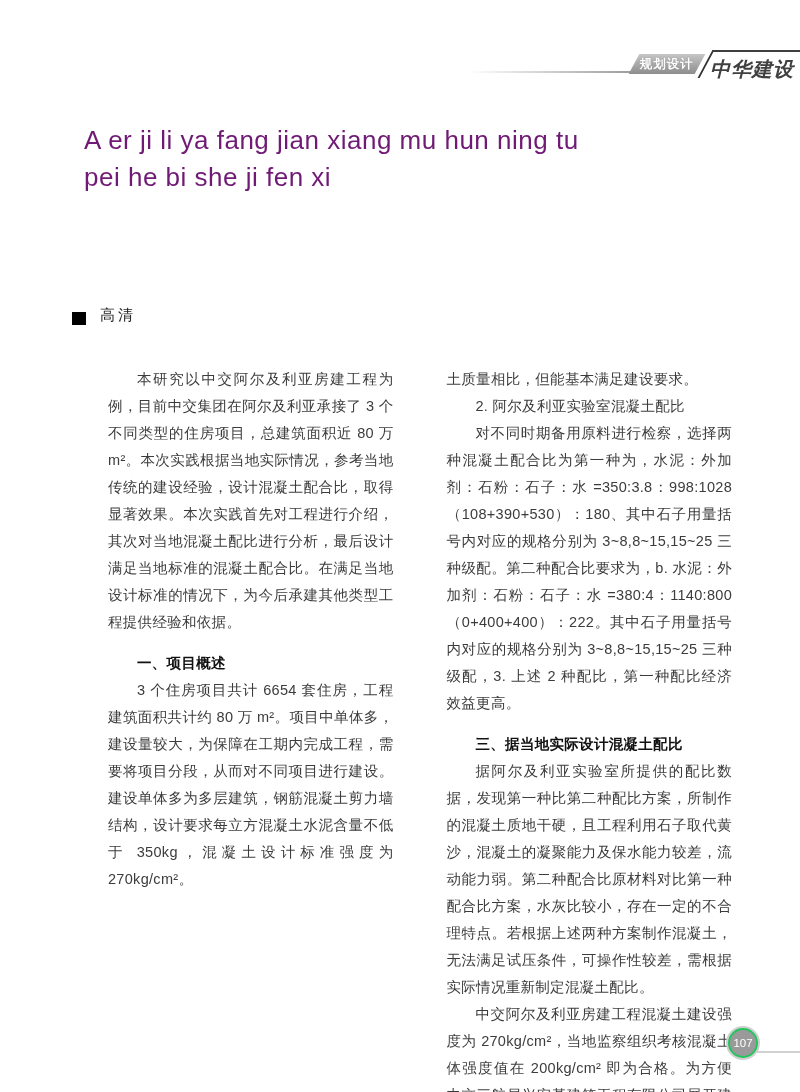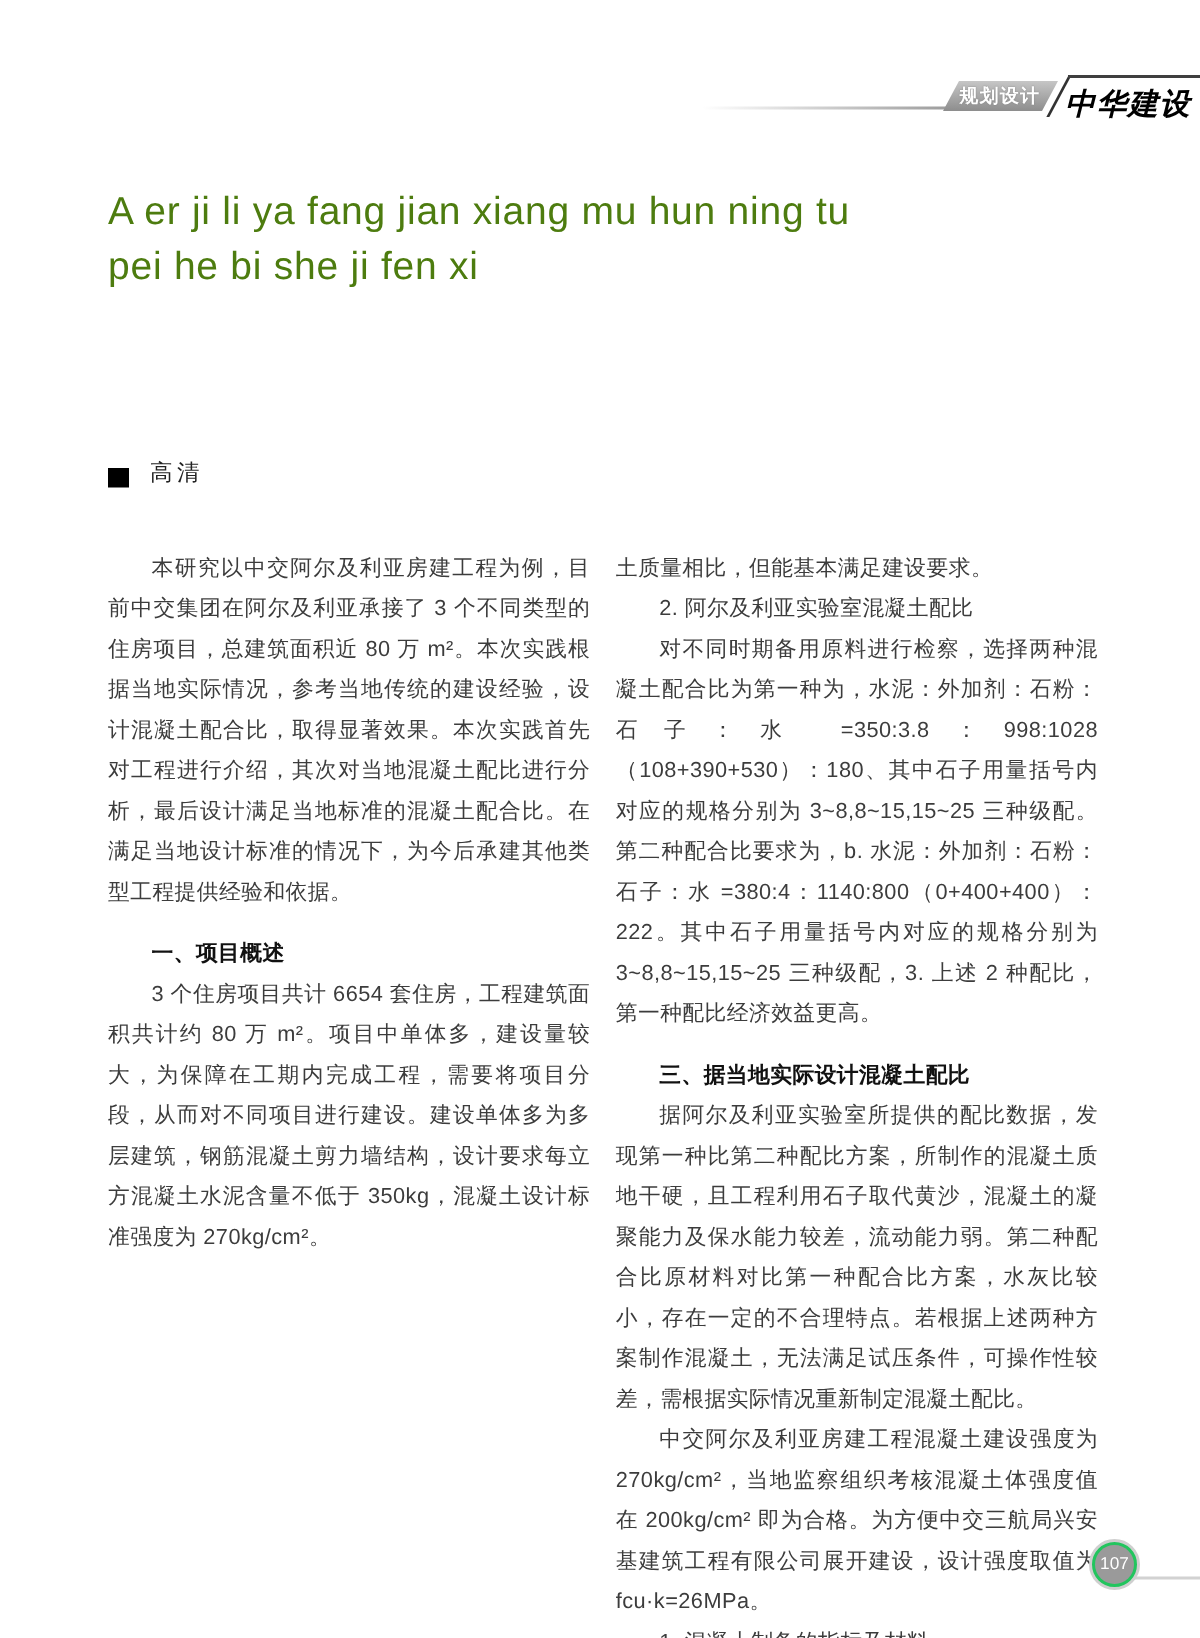--- a/index.html
+++ b/index.html
@@ -53,30 +53,30 @@
     background: #3f3f3f;
   }
   .journal-name {
     position: absolute;
     left: 710px; top: 56px;
     font-family: Liberation Mono, monospace;
     font-weight: bold;
     font-style: italic;
     font-size: 20px;
     letter-spacing: 1px;
-    color: #000000;
+    color: #404040;
     white-space: nowrap;
   }
 
   
   .pinyin {
     position: absolute;
-    left: 72px; top: 122px;
+    left: 84px; top: 122px;
     width: 620px;
-    color: #4d7c0f;
+    color: #701a75;
     font-size: 26px;
     line-height: 37px;
     letter-spacing: 0.5px;
   }
   .main-title {
     position: absolute;
     left: 70px; top: 186px;
     width: 680px;
     color: #000000;
     font-size: 46px;
@@ -109,20 +109,21 @@
     display: flex;
     gap: 17px;
   }
   .col { flex: 1 1 0; min-width: 0; }
   .blk {
     font-size: 14.5px;
     line-height: 27px;
     color: #3c3c3c;
     text-align: justify;
     letter-spacing: 0.3px;
+    margin-left: 36px;
   }
   .t-paragraph   { text-indent: 2em; }
   .t-subheading  { text-indent: 2em; }
   .t-continuation{ text-indent: 0; }
   .t-heading {
     text-indent: 2em;
     font-weight: bold;
     color: #111;
     margin-top: 14px;
   }

